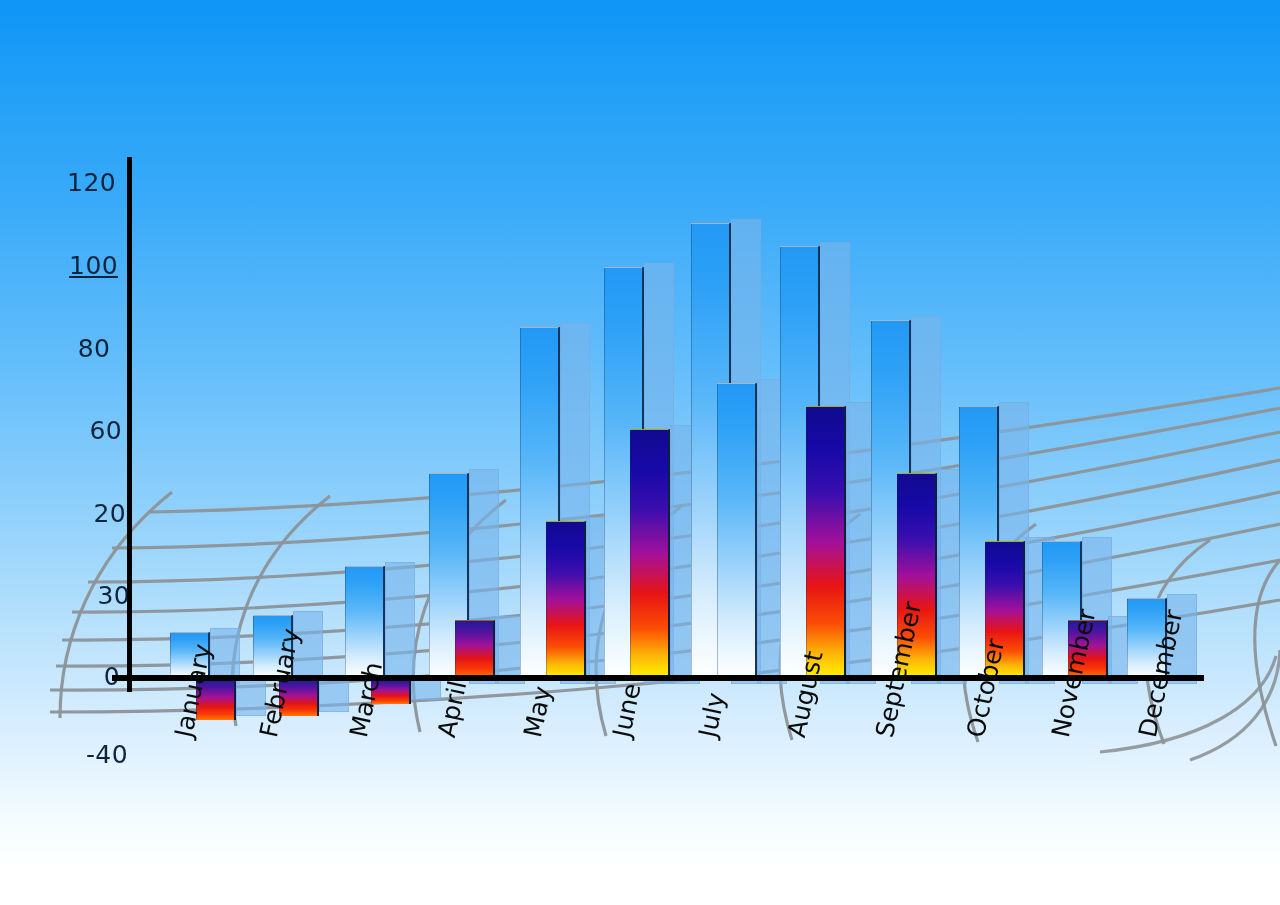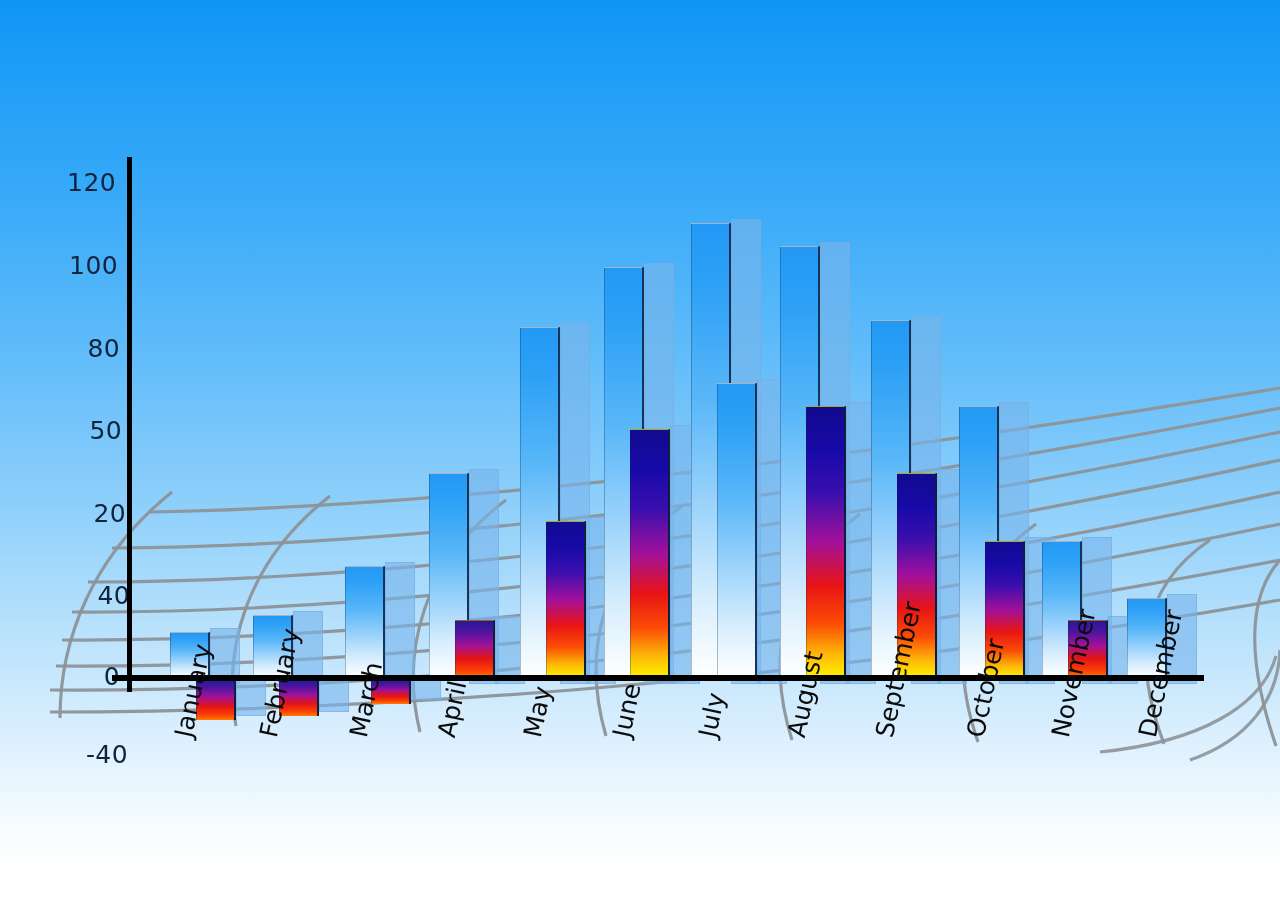--- a/index.html
+++ b/index.html
@@ -115,25 +115,25 @@
     <g fill="none" stroke="#8d9499" stroke-width="3.2" opacity="0.9">
 
       <path d="M1190,760 C1248,740 1278,700 1280,650"></path>
       <path d="M1100,752 C1200,742 1262,706 1276,656"></path>
     </g>
   </svg>
 
   <div id="plot">
 
     <div class="ylab" style="left:56px;top:168px;width:56px;">120</div>
-    <div class="ylab" style="left:58px;top:251px;width:56px;">100</div>
-    <div class="ylab" style="left:64px;top:334px;width:52px;">80</div>
-    <div class="ylab" style="left:66px;top:416px;width:52px;">50</div>
+    <div class="ylab" style="left:58px;top:251px;width:56px;text-decoration:underline;">100</div>
+    <div class="ylab" style="left:64px;top:334px;width:52px;text-align:center;">80</div>
+    <div class="ylab" style="left:66px;top:416px;width:52px;">60</div>
     <div class="ylab" style="left:70px;top:499px;width:52px;">20</div>
-    <div class="ylab" style="left:74px;top:581px;width:52px;">40</div>
+    <div class="ylab" style="left:74px;top:581px;width:52px;">30</div>
     <div class="ylab" style="left:82px;top:662px;width:34px;">0</div>
     <div class="ylab" style="left:62px;top:740px;width:62px;">-40</div>
 
     <div class="bar blue" style="left:166px;top:632px;width:40px;height:46px;">
       <div class="shadow" style="left:40px;width:30px;height:56px;top:-4px;"></div>
       <div class="face"></div>
     </div>
     <div class="bar heat short" style="left:192px;top:679px;width:40px;height:41px;">
       <div class="shadow" style="left:40px;width:30px;height:41px;top:-4px;"></div>
       <div class="face"></div>

